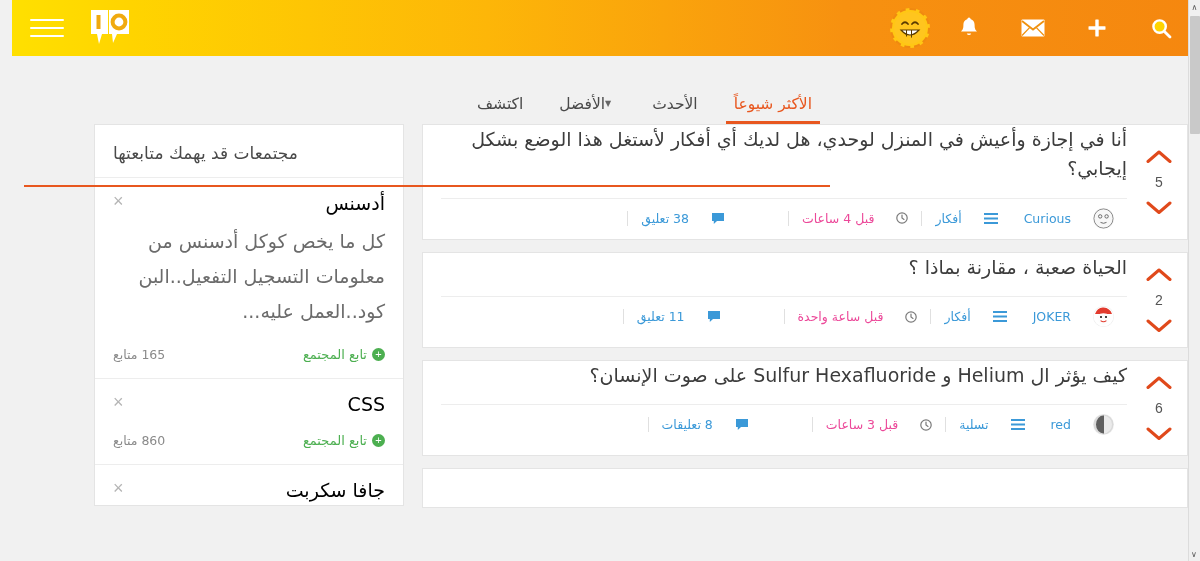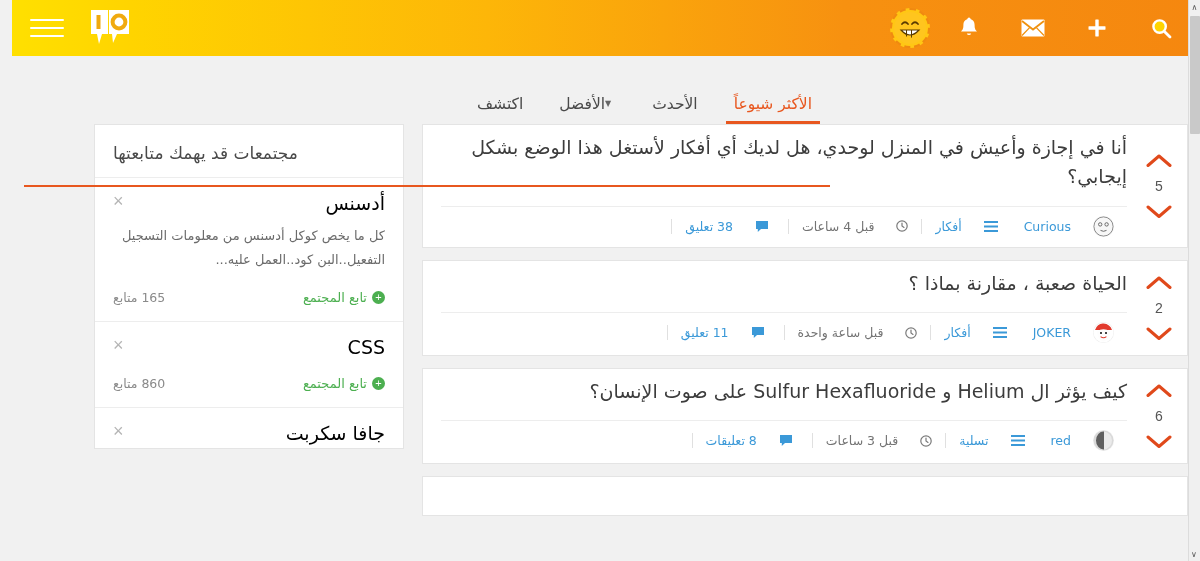--- a/index.html
+++ b/index.html
@@ -212,21 +212,21 @@
   }
   .vote-count {
     font-size: 14px;
     color: #555;
     font-family: "Liberation Sans", sans-serif;
     padding: 6px 0;
   }
 
   .card-body {
     flex: 1;
-    padding: 8px 4px 0 18px;
+    padding: 0 4px 0 18px;
     display: flex;
     flex-direction: column;
   }
 
   .post-title {
     font-size: 19px;
     color: #3c3c3c;
     line-height: 1.55;
     font-weight: normal;
     padding-bottom: 14px;
@@ -248,21 +248,21 @@
   .meta-item {
     display: flex;
     align-items: center;
     gap: 22px;
     padding: 0 13px;
     color: #3b99d8;
     white-space: nowrap;
     cursor: pointer;
   }
   .meta-item.sep { border-left: 1px solid #e0e0e0; }
-  .meta-item.muted { color: #737373; cursor: default; }
+  .meta-item.muted { color: #ec4899; cursor: default; margin-left: 44px; }
   .meta-item.comments { color: #3b99d8; margin-right: 6px; }
 
   .mini-avatar {
     width: 21px; height: 21px;
     border-radius: 50%;
     overflow: hidden;
     flex-shrink: 0;
     background: #eee;
     display: flex; align-items: center; justify-content: center;
   }
@@ -298,21 +298,21 @@
     cursor: pointer;
   }
   .comm-close {
     color: #b5b5b5;
     font-size: 18px;
     line-height: 1;
     cursor: pointer;
     font-family: "Liberation Sans", sans-serif;
   }
   .comm-desc {
-    font-size: 13px;
+    font-size: 19px;
     color: #6b6b6b;
     line-height: 1.85;
     margin-top: 10px;
     text-align: right;
   }
   .comm-foot {
     display: flex;
     align-items: center;
     justify-content: space-between;
     margin-top: 18px;

